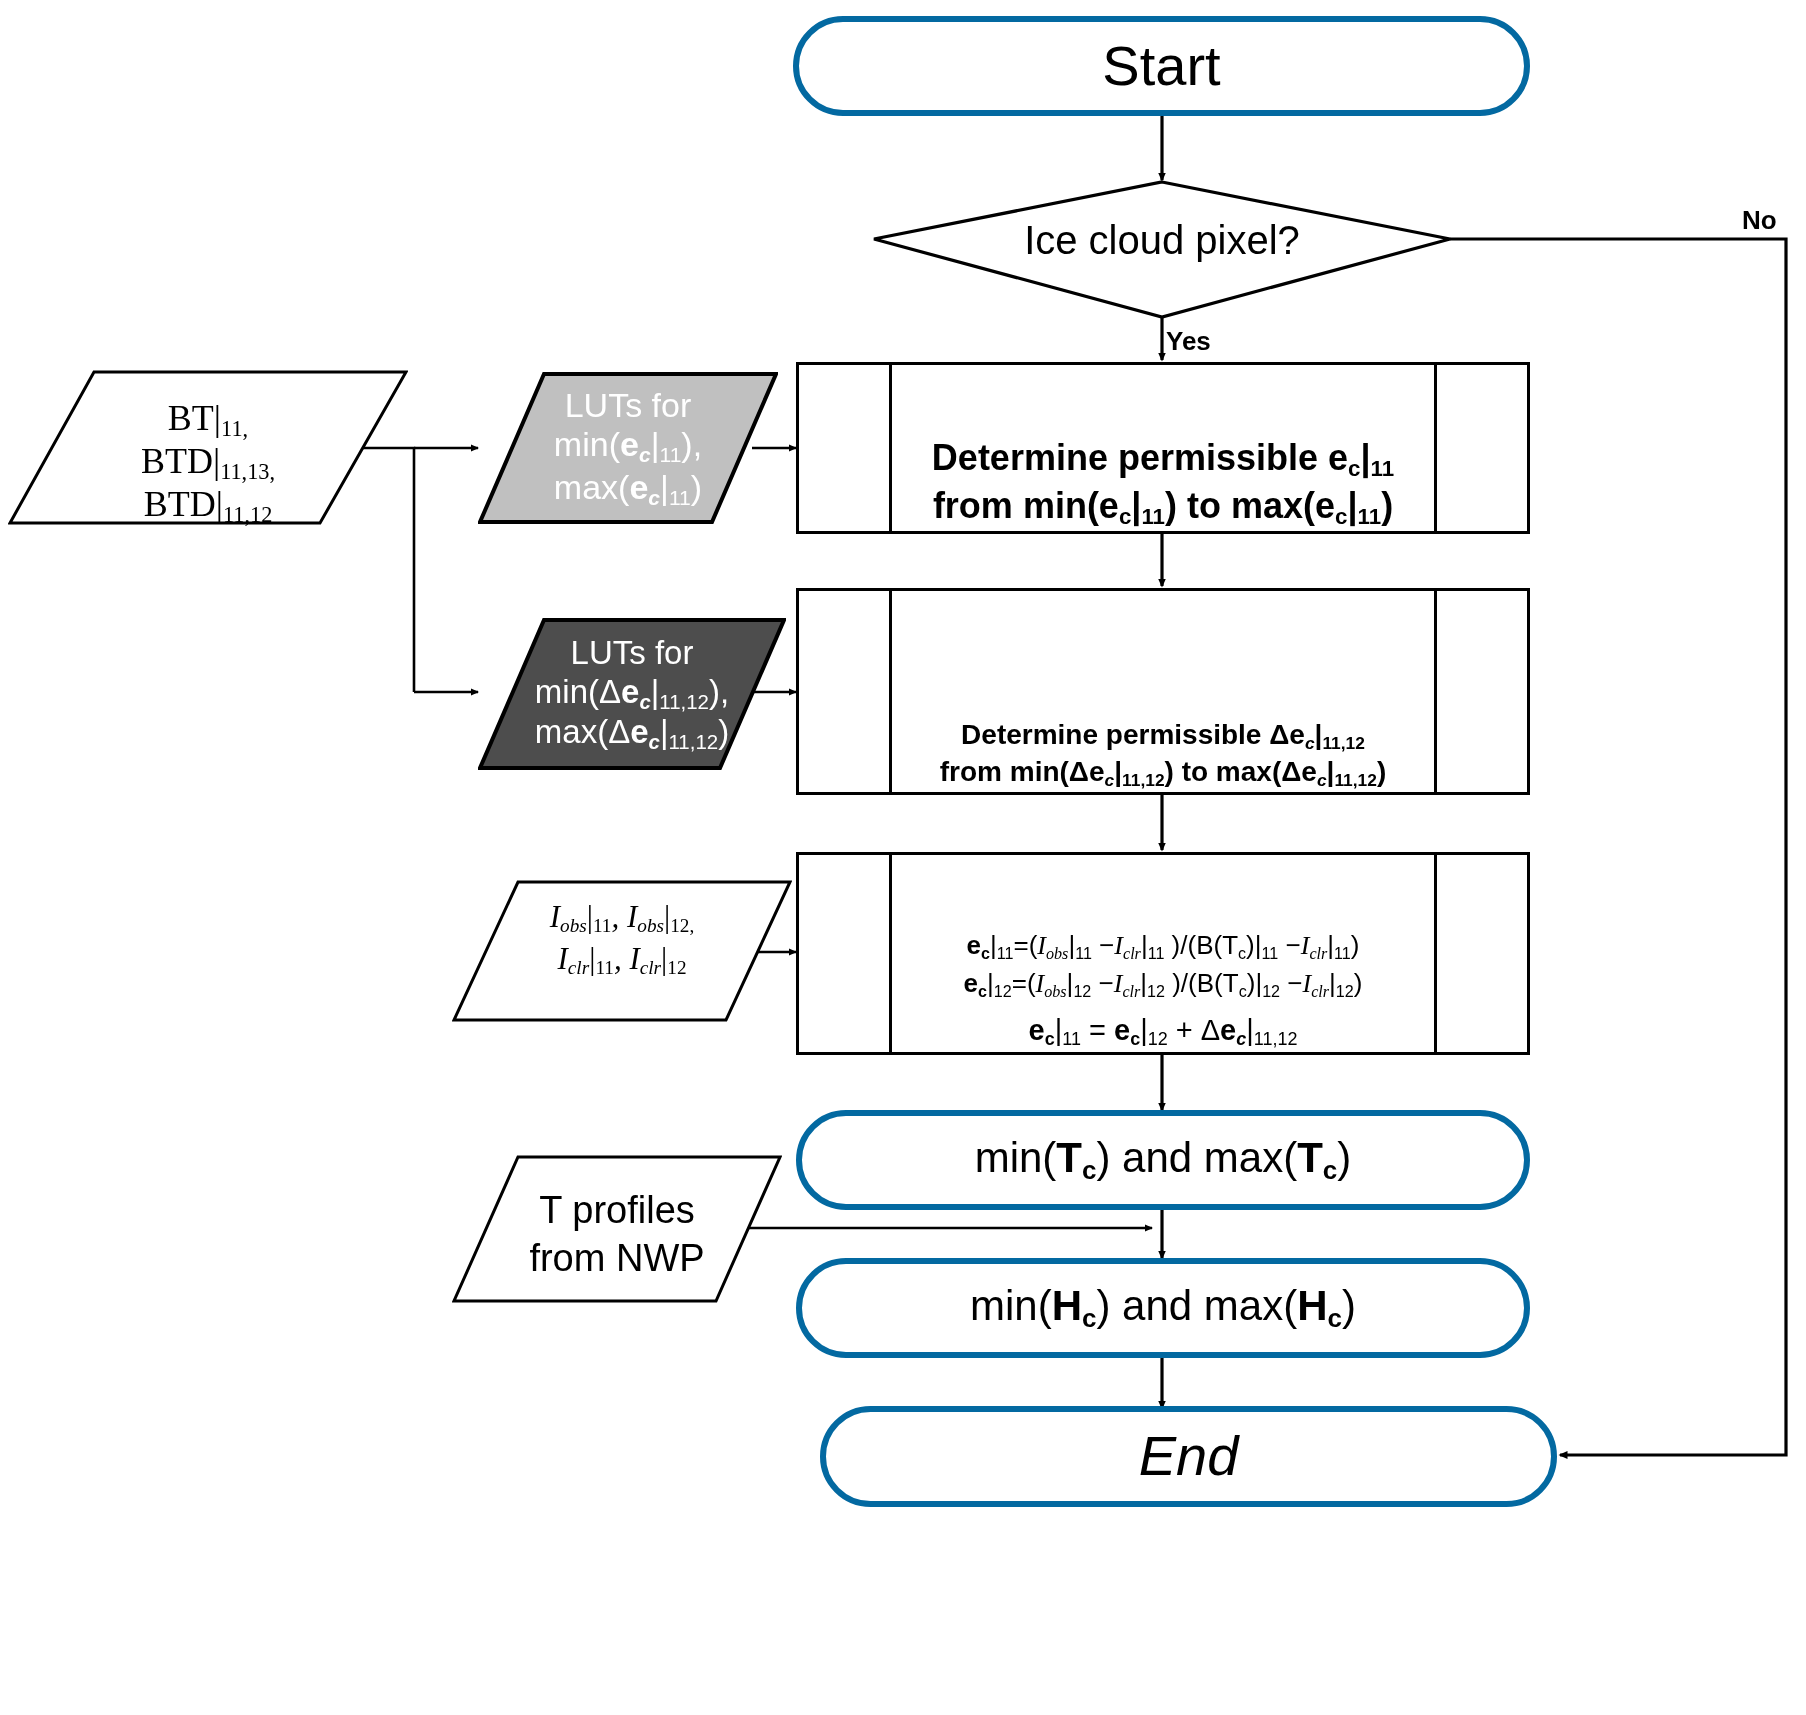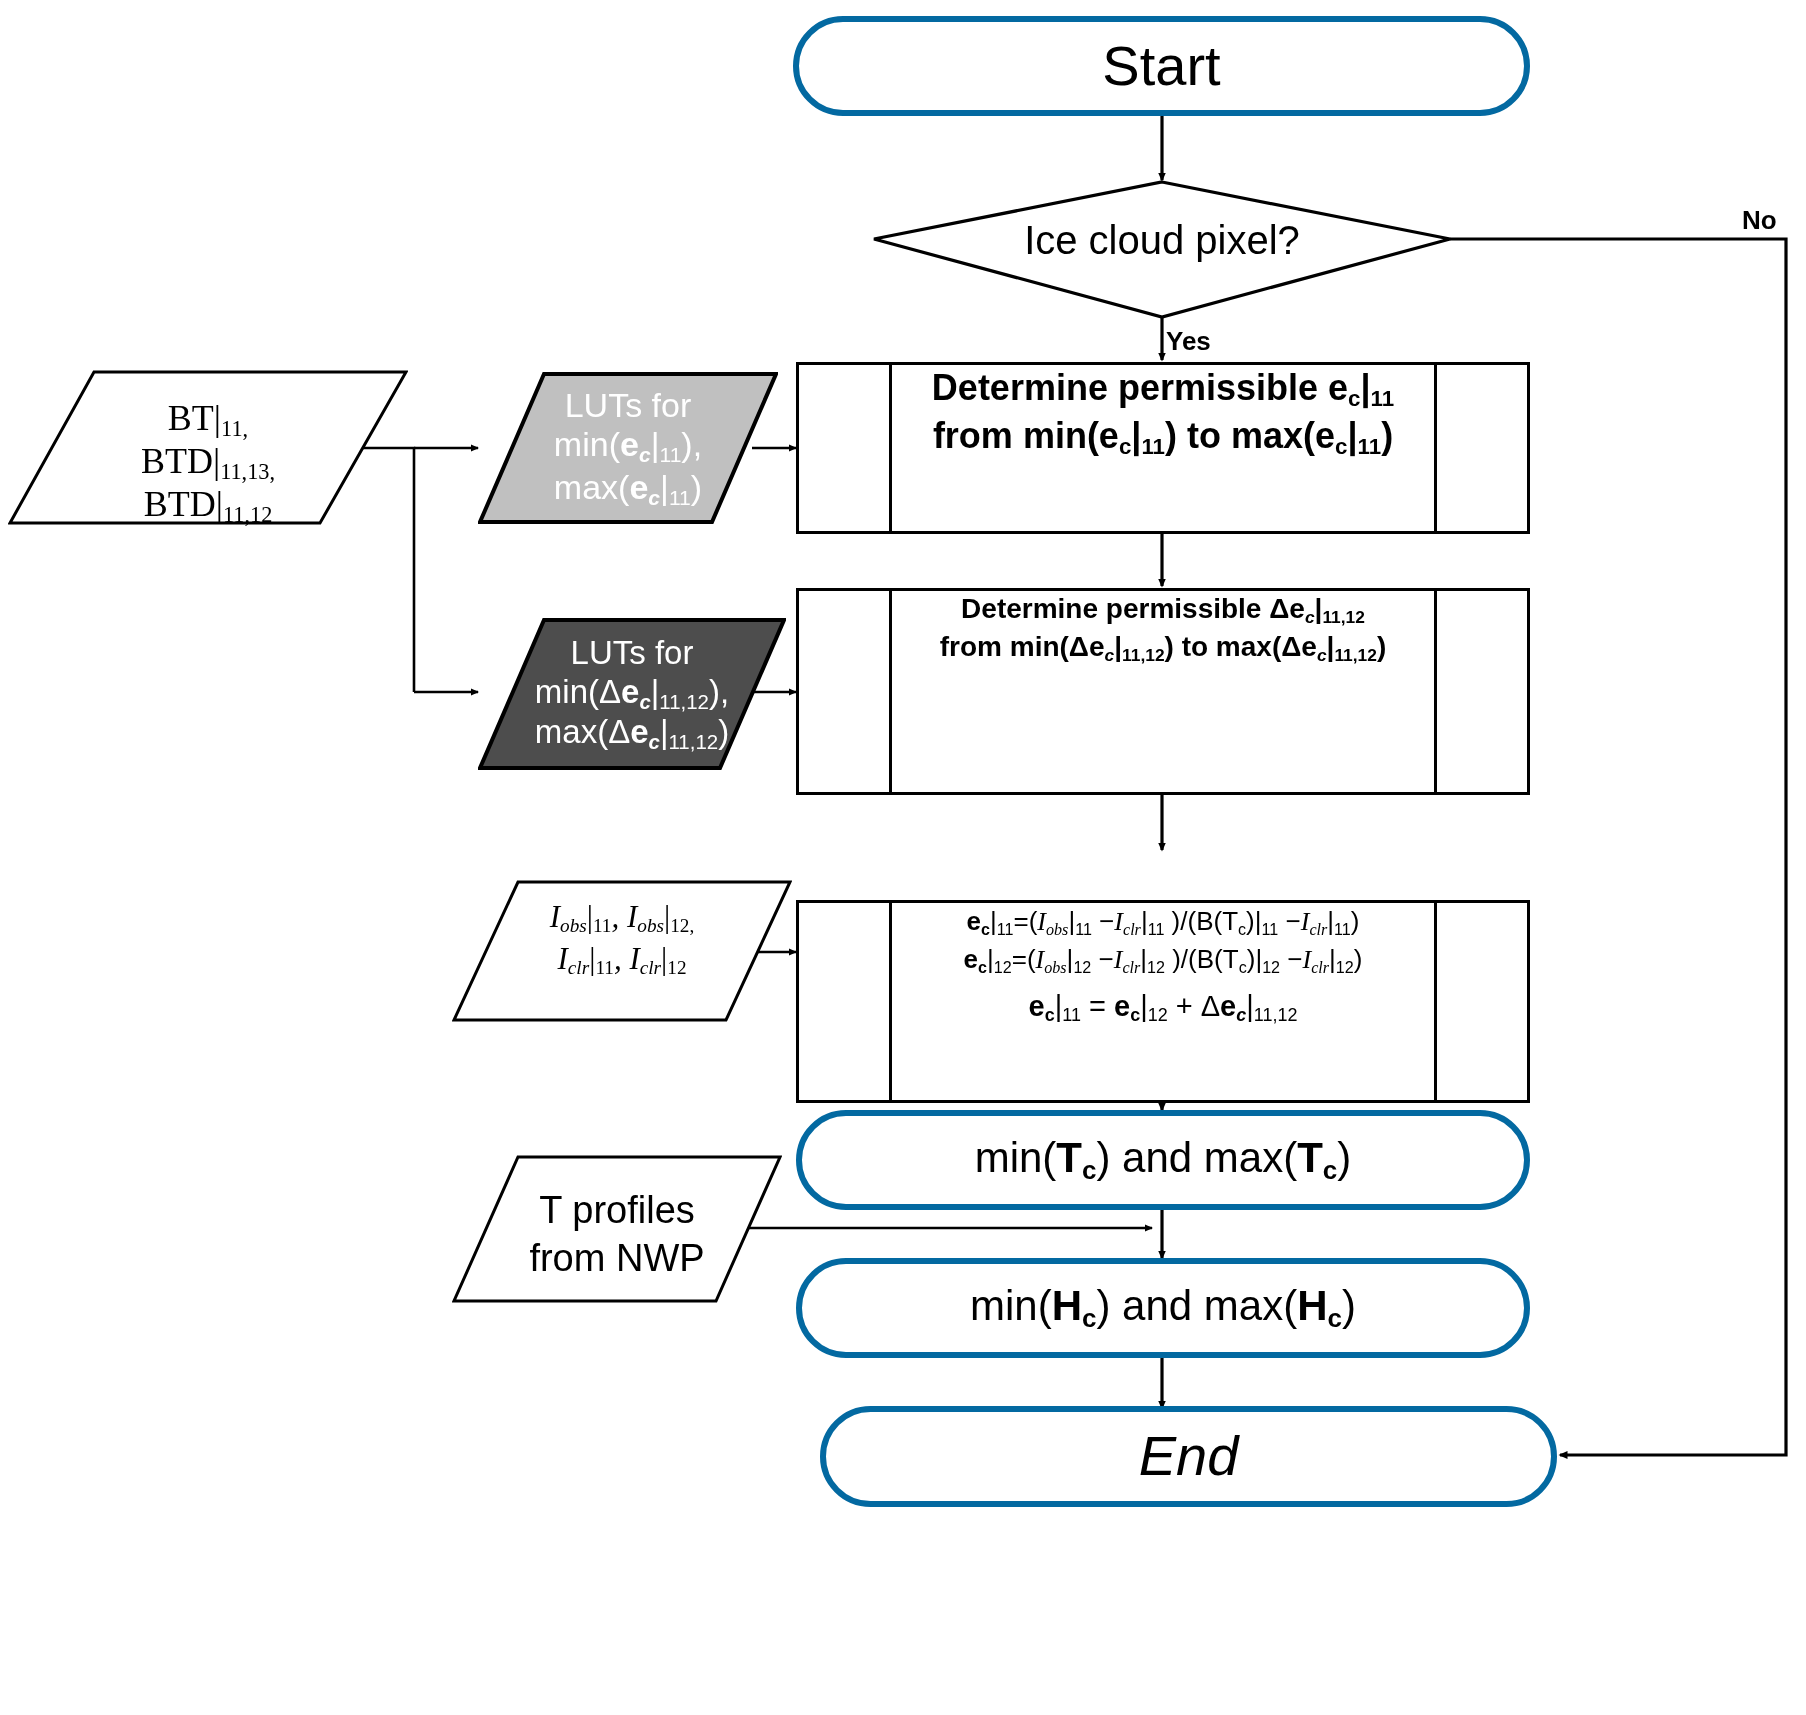--- a/index.html
+++ b/index.html
@@ -4,21 +4,21 @@
 <style>
   html,body{margin:0;padding:0;background:#fff;}
   #root{position:relative;width:1806px;height:1715px;background:#fff;
         font-family:"Liberation Sans", sans-serif;color:#000;overflow:hidden;}
   .node{position:absolute;box-sizing:border-box;display:flex;align-items:center;justify-content:center;text-align:center;}
   .stadium{border:6px solid #0369a1;border-radius:999px;background:#fff;}
   .stadium .lbl{font-size:56px;line-height:1.05;}
   .pbox{border:3px solid #000;background:#fff;}
   .pbox .rail-l,.pbox .rail-r{position:absolute;top:0;bottom:0;width:0;border-left:3px solid #000;}
   .pbox .body{position:absolute;left:0;right:0;top:0;bottom:0;display:flex;flex-direction:column;
-              align-items:center;justify-content:flex-start;font-weight:bold;}
+              align-items:center;justify-content:flex-end;font-weight:bold;}
   .para{position:absolute;}
   .para svg{position:absolute;left:0;top:0;}
   .para .ptxt{position:absolute;left:0;top:0;right:0;bottom:0;display:flex;flex-direction:column;
               align-items:center;justify-content:center;text-align:center;}
   .ser{font-family:"Liberation Serif", serif;}
   sub{font-size:0.62em;vertical-align:-0.28em;}
   .it{font-style:italic;}
   .bd{font-weight:bold;}
   .eqline{white-space:nowrap;}
   .edgelbl{position:absolute;font-size:26px;font-weight:bold;}
@@ -173,21 +173,21 @@
     <div class="ptxt ser" style="font-size:31px;line-height:1.3;">
       <div>
         <span class="it">I</span><sub class="it">obs</sub><span>|</span><sub>11</sub><span class="it">, I</span><sub class="it">obs</sub><span>|</span><sub>12,</sub>
       </div>
       <div>
         <span class="it">I</span><sub class="it">clr</sub><span>|</span><sub>11</sub><span class="it">, I</span><sub class="it">clr</sub><span>|</span><sub>12</sub>
       </div>
     </div>
   </div>
 
-  <div class="node pbox" style="left:796px;top:852px;width:734px;height:203px;margin-top:48px;">
+  <div class="node pbox" style="left:796px;top:852px;width:734px;height:203px;">
     <div class="rail-l" style="left:90px;"></div>
     <div class="rail-r" style="right:90px;"></div>
     <div class="body" style="font-size:26px;line-height:1.45;font-weight:normal;">
       <div class="eqline">
         <span class="bd">e</span><sub class="bd">c</sub><span>|</span><sub>11</sub><span>=(</span><span class="ser it">I</span><sub class="ser it">obs</sub><span>|</span><sub>11</sub><span> −</span><span class="ser it">I</span><sub class="ser it">clr</sub><span>|</span><sub>11</sub><span> )/(B(T</span><sub>c</sub><span>)</span><span>|</span><sub>11</sub><span> −</span><span class="ser it">I</span><sub class="ser it">clr</sub><span>|</span><sub>11</sub><span>)</span>
       </div>
       <div class="eqline">
         <span class="bd">e</span><sub class="bd">c</sub><span>|</span><sub>12</sub><span>=(</span><span class="ser it">I</span><sub class="ser it">obs</sub><span>|</span><sub>12</sub><span> −</span><span class="ser it">I</span><sub class="ser it">clr</sub><span>|</span><sub>12</sub><span> )/(B(T</span><sub>c</sub><span>)</span><span>|</span><sub>12</sub><span> −</span><span class="ser it">I</span><sub class="ser it">clr</sub><span>|</span><sub>12</sub><span>)</span>
       </div>
       <div class="eqline" style="font-size:29px;margin-top:6px;">

